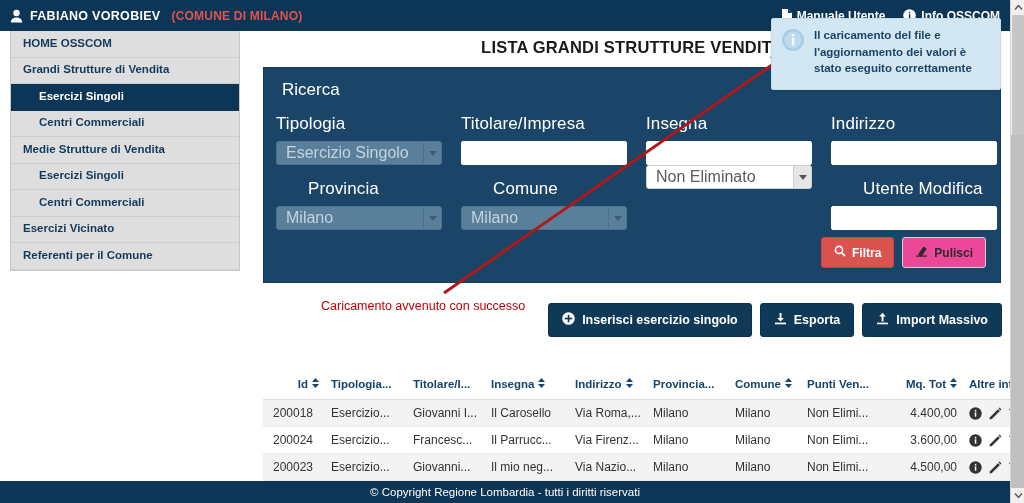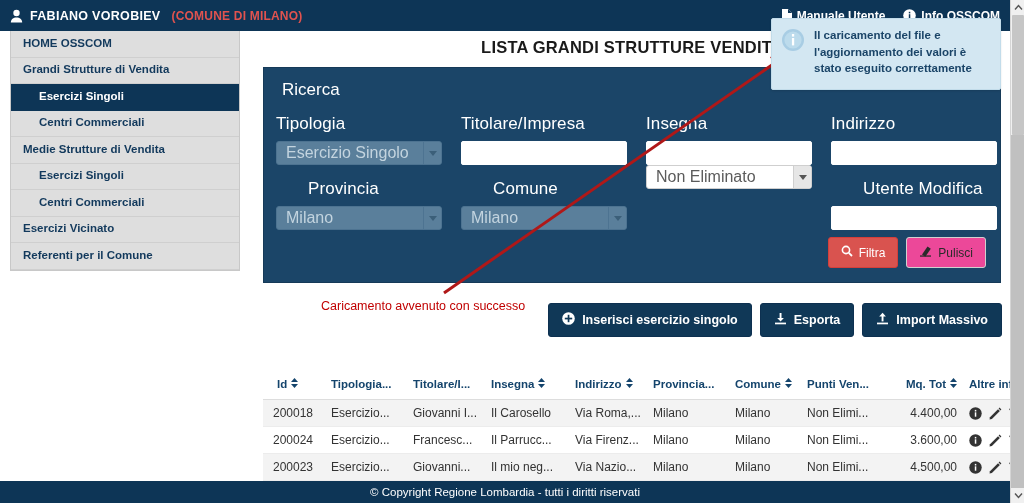--- a/index.html
+++ b/index.html
@@ -127,21 +127,21 @@
   .caret { width: 0; height: 0; border-left: 4px solid transparent; border-right: 4px solid transparent; }
   .select-box.disabled .caret { border-top: 5px solid #3b5f79; }
   .select-box.enabled .caret { border-top: 5px solid #555555; }
 
   .panel-buttons {
     position: absolute; right: 14px; bottom: 14px;
     display: flex; gap: 8px;
   }
   .btn {
     display: inline-flex; align-items: center; gap: 6px;
-    font-size: 12px; font-weight: normal;
+    font-size: 12px; font-weight: bold;
     border-radius: 3px; padding: 7px 12px;
     white-space: nowrap; cursor: pointer;
     border: 1px solid transparent;
   }
   .btn-filtra { background: #d9534f; color: #ffffff; border-color: #d43f3a; }
   .btn-pulisci { background: #ec4899; color: #2b2b2b; border-color: #d0d0d0; }
 
   
   .annotation {
     position: absolute; left: 321px; top: 299px;
@@ -191,21 +191,21 @@
   .c-id    { width: 62px; text-align: right; }
   .c-tip   { width: 82px; }
   .c-tit   { width: 78px; }
   .c-ins   { width: 84px; }
   .c-ind   { width: 78px; }
   .c-prov  { width: 82px; }
   .c-com   { width: 72px; }
   .c-pv    { width: 82px; }
   .c-mq    { width: 80px; text-align: right; }
   .c-alt   { width: 78px; }
-  thead th.c-id { text-align: left; padding-left: 14px; text-decoration: underline; }
+  thead th.c-id { text-align: right; padding-left: 14px; text-decoration: underline; }
   tbody td.c-id { text-align: right; padding-right: 12px; }
   thead th.c-mq .th-inner { }
 
   
   .toast {
     position: absolute; left: 771px; top: 18px;
     width: 230px; height: 72px;
     background: #d3e7f2;
     border: 1px solid #c2dcea;
     border-radius: 2px;

